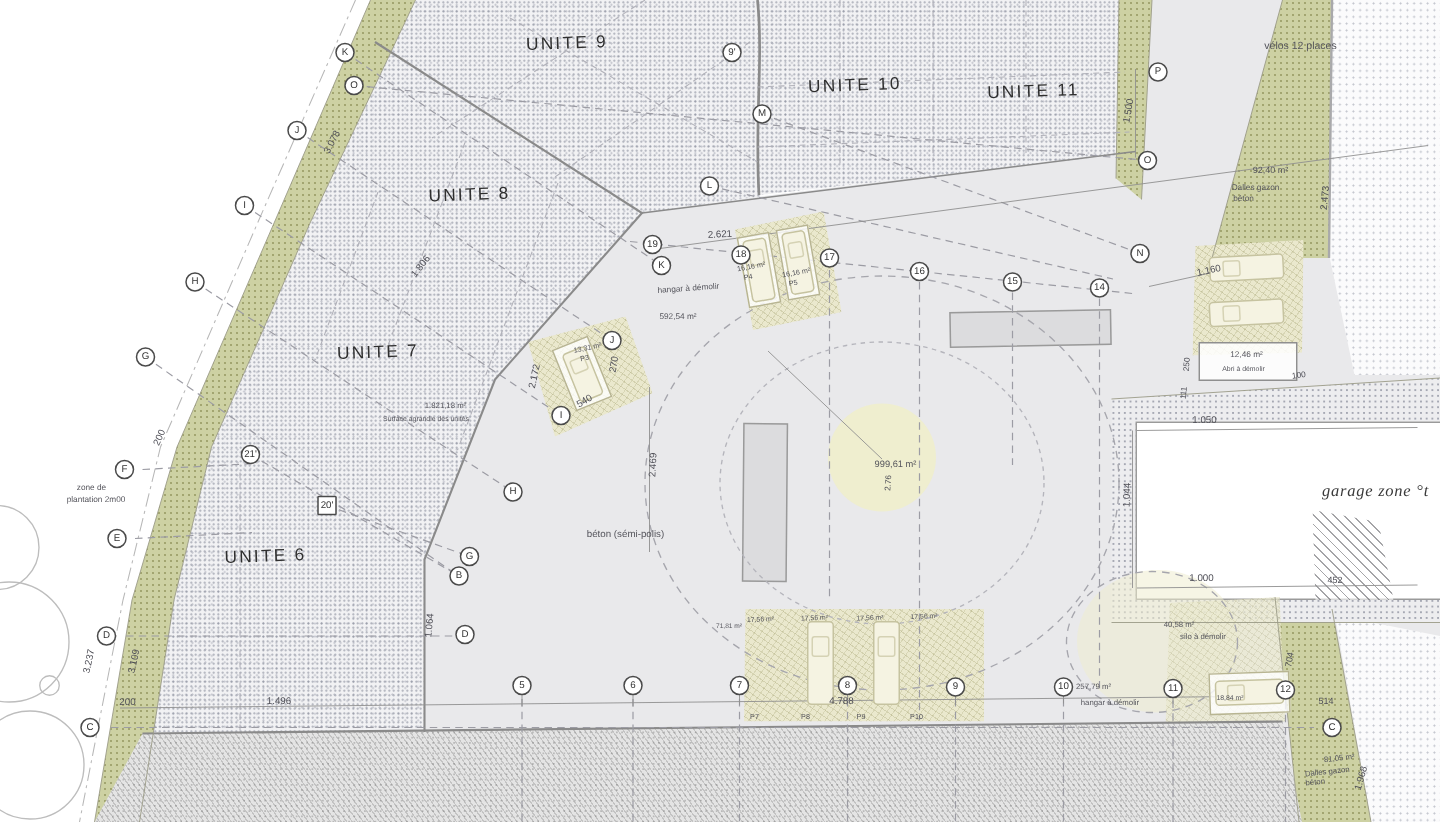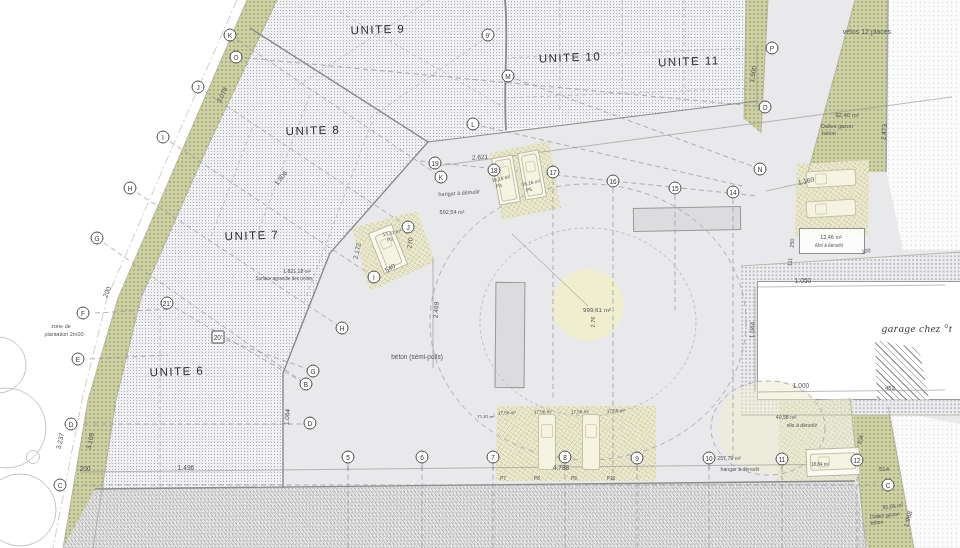--- a/index.html
+++ b/index.html
@@ -249,21 +249,21 @@
     <div class="lbl note" style="left: 531px; top: 183px; font-size: 4.8px; transform: translate(-50%, -50%) rotate(-10deg);">16,16 m²</div>
     <div class="lbl note" style="left: 529px; top: 190px; font-size: 4.8px; transform: translate(-50%, -50%) rotate(-10deg);">P5</div>
     <div class="lbl note" style="left: 392px; top: 233px; font-size: 4.8px; transform: translate(-50%, -50%) rotate(-12deg);">13,31 m²</div>
     <div class="lbl note" style="left: 390px; top: 240px; font-size: 4.8px; transform: translate(-50%, -50%) rotate(-12deg);">P3</div>
     <div class="lbl note" style="left: 297px; top: 272px; font-size: 5.2px; transform: translate(-50%, -50%) rotate(0deg);">1.821,18 m²</div>
     <div class="lbl note" style="left: 284px; top: 279px; font-size: 4.6px; transform: translate(-50%, -50%) rotate(0deg);">Surface agrandie des unités</div>
     <div class="lbl note" style="left: 61px; top: 326px; font-size: 5.5px; transform: translate(-50%, -50%) rotate(0deg);">zone de</div>
     <div class="lbl note" style="left: 64px; top: 334px; font-size: 5.5px; transform: translate(-50%, -50%) rotate(0deg);">plantation 2m00</div>
     <div class="lbl note" style="left: 417px; top: 357px; font-size: 6.5px; transform: translate(-50%, -50%) rotate(0deg);">béton (sémi-polis)</div>
     <div class="lbl note" style="left: 597px; top: 310px; font-size: 6.2px; transform: translate(-50%, -50%) rotate(0deg);">999,61 m²</div>
-    <div class="lbl note script" style="left: 917px; top: 328px; font-size: 11px; transform: translate(-50%, -50%) rotate(0deg);">garage chez °t</div>
+    <div class="lbl note script" style="left: 917px; top: 328px; font-size: 11px; transform: translate(-50%, -50%) rotate(0deg);">garage zone °t</div>
     <div class="lbl note" style="left: 831px; top: 237px; font-size: 5.5px; transform: translate(-50%, -50%) rotate(0deg);">12,46 m²</div>
     <div class="lbl note" style="left: 829px; top: 246px; font-size: 4.6px; transform: translate(-50%, -50%) rotate(0deg);">Abri à démolir</div>
     <div class="lbl note" style="left: 786px; top: 418px; font-size: 5.2px; transform: translate(-50%, -50%) rotate(0deg);">40,58 m²</div>
     <div class="lbl note" style="left: 802px; top: 426px; font-size: 5.2px; transform: translate(-50%, -50%) rotate(0deg);">silo à démolir</div>
     <div class="lbl note" style="left: 729px; top: 459px; font-size: 5.2px; transform: translate(-50%, -50%) rotate(0deg);">257,79 m²</div>
     <div class="lbl note" style="left: 740px; top: 470px; font-size: 5.2px; transform: translate(-50%, -50%) rotate(0deg);">hangar à démolir</div>
     <div class="lbl note" style="left: 820px; top: 465px; font-size: 4.6px; transform: translate(-50%, -50%) rotate(0deg);">18,84 m²</div>
     <div class="lbl note" style="left: 507px; top: 413px; font-size: 4.6px; transform: translate(-50%, -50%) rotate(-2deg);">17,56 m²</div>
     <div class="lbl note" style="left: 543px; top: 412px; font-size: 4.6px; transform: translate(-50%, -50%) rotate(-2deg);">17,56 m²</div>
     <div class="lbl note" style="left: 580px; top: 412px; font-size: 4.6px; transform: translate(-50%, -50%) rotate(-2deg);">17,56 m²</div>

